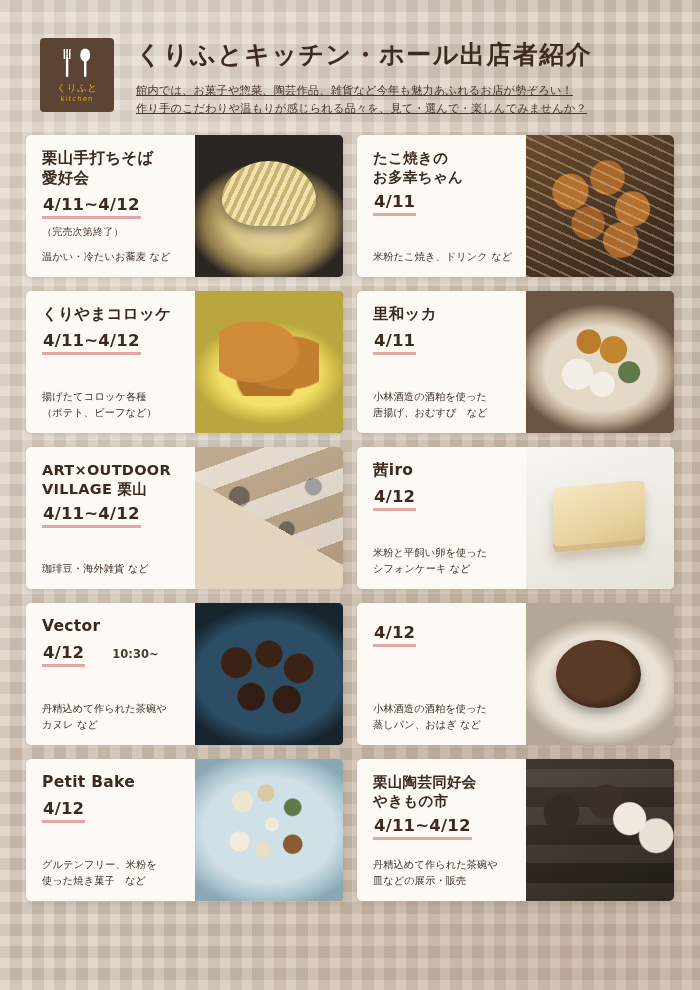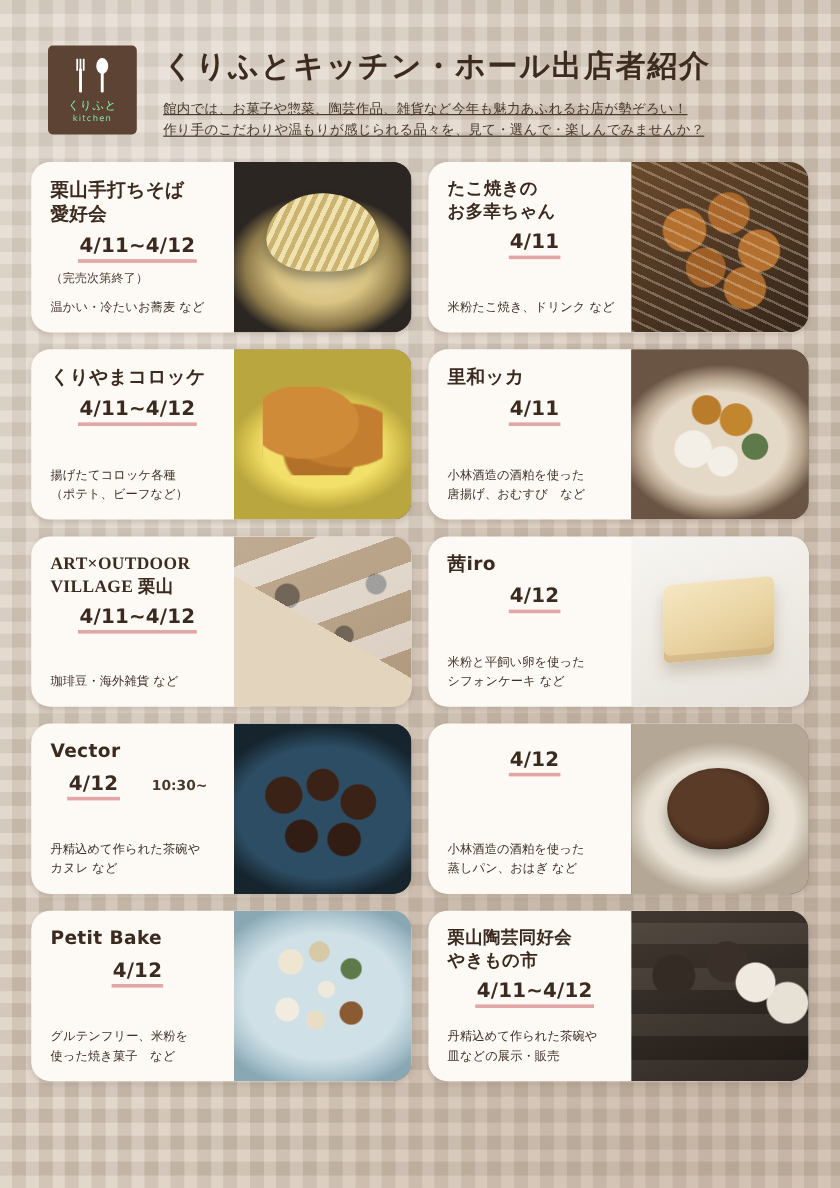--- a/index.html
+++ b/index.html
@@ -37,21 +37,21 @@
   .header {
     display: flex;
     align-items: flex-start;
     padding: 34px 30px 0 40px;
   }
   .logo {
     width: 74px;
     height: 74px;
     background: #5c4334;
     border-radius: 4px;
-    color: #86efac;
+    color: #eab308;
     display: flex;
     flex-direction: column;
     align-items: center;
     justify-content: center;
     flex: 0 0 auto;
     margin-top: 4px;
   }
   .logo-utensils {
     display: flex;
     gap: 5px;
@@ -82,21 +82,21 @@
   .grid {
     margin: 16px 0 0 0;
     padding: 0 26px;
     display: grid;
     grid-template-columns: 1fr 1fr;
     column-gap: 14px;
     row-gap: 14px;
   }
   .card {
     background: #fdfaf6;
-    border-radius: 16px;
+    border-radius: 5px;
     height: 142px;
     display: flex;
     overflow: hidden;
     box-shadow: 0 2px 4px rgba(90,70,55,0.16);
     position: relative;
   }
   .card.img-right { flex-direction: row; }
 
   .card-info {
     flex: 1 1 auto;
@@ -106,28 +106,27 @@
     flex-direction: column;
   }
 
   .shop-name {
     font-size: 15.5px;
     font-weight: bold;
     color: #3b2a1f;
     line-height: 1.28;
     letter-spacing: 0.3px;
   }
-  .shop-name.small { font-size: 14.5px; font-family: Liberation Serif, serif; }
+  .shop-name.small { font-size: 14.5px; }
   .date-row {
     margin-top: 7px;
     display: flex;
     align-items: baseline;
     gap: 7px;
     flex-wrap: wrap;
-    justify-content: center;
   }
   .date {
     font-size: 16.5px;
     font-weight: bold;
     color: #3b2a1f;
     letter-spacing: 0.2px;
     display: inline-block;
     padding: 0 1px 1px 1px;
     border-bottom: 3.5px solid #e3a6a6;
     line-height: 1.15;

